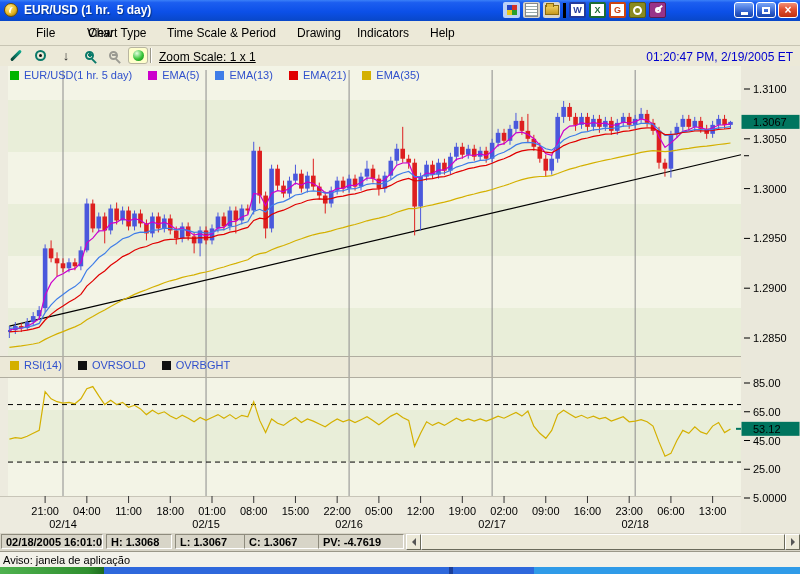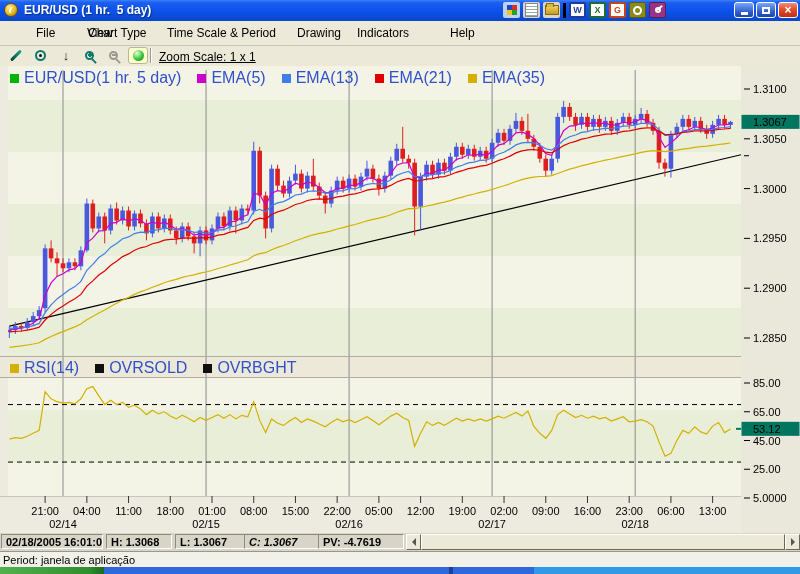--- a/index.html
+++ b/index.html
@@ -48,21 +48,21 @@
   
   .menubar{position:absolute;left:0;top:21px;width:800px;height:24px;background:#ece9d8;
     border-bottom:1px solid #c8c5b4;font-size:12px;color:#000;}
   .menubar span{position:absolute;top:5px;}
   .menubar span:nth-child(1){left:8px;margin-left:28px;}
   .menubar span:nth-child(2){left:41px;margin-left:46px;}
   .menubar span:nth-child(3){left:88px;}
   .menubar span:nth-child(4){left:167px;}
   .menubar span:nth-child(5){left:297px;}
   .menubar span:nth-child(6){left:357px;}
-  .menubar span:nth-child(7){left:430px;margin-left:20px;}
+  .menubar span:nth-child(7){left:430px;}
   
   .toolbar{position:absolute;left:0;top:46px;width:800px;height:20px;background:#ece9d8;
     border-bottom:1px solid #9a9789;font-size:12px;}
   .tool{position:absolute;top:1px;width:20px;height:17px;display:flex;align-items:center;justify-content:center;}
   .t-line i{display:block;width:14px;height:3px;border-radius:2px;
      background:linear-gradient(90deg,#063f33,#0fae92);transform:rotate(-45deg);}
   .t-pointer i{display:block;width:11px;height:11px;border:2px solid #0a7a6a;border-radius:50%;
      box-sizing:border-box;position:relative;}
   .t-pointer i::after{content:"";position:absolute;left:2px;top:2px;width:3px;height:3px;background:#111;border-radius:50%;}
   .t-arrow{font-size:13px;font-weight:bold;color:#222;}
@@ -75,34 +75,34 @@
   .t-ball{background:#ffffcc;border:1px solid #b8b5a0;border-radius:3px;box-sizing:border-box;}
   .t-ball i{display:block;width:11px;height:11px;border-radius:50%;
      background:radial-gradient(circle at 35% 30%,#e4ffe0,#38c438 55%,#0e7a12);}
   .tool-sep{position:absolute;left:150px;top:2px;width:1px;height:15px;background:#9a9789;box-shadow:1px 0 0 #fff;}
   .zoomscale{position:absolute;left:159px;top:4px;color:#000;text-decoration:underline;}
   .clock{position:absolute;right:7px;top:4px;color:#0000cc;}
   
   .chart{position:absolute;left:0;top:66px;width:800px;height:467px;}
   #chart-svg{position:absolute;left:0;top:0;}
   svg text{font-family:"Liberation Sans",sans-serif;font-size:11px;fill:#000;}
-  .legend-row{position:absolute;display:flex;gap:16px;font-size:16px;color:#3050cc;align-items:center;white-space:nowrap;}
+  .legend-row{position:absolute;display:flex;gap:16px;font-size:11px;color:#3050cc;align-items:center;white-space:nowrap;}
   #legend-main{left:10px;top:3px;}
   #legend-rsi{left:10px;top:293px;}
   .li{display:flex;gap:5px;align-items:center;}
   .sw{display:inline-block;width:9px;height:9px;}
   
   .statusbar{position:absolute;left:0;top:533px;width:800px;height:18px;background:#d8d5c8;
      font-size:11px;font-weight:bold;color:#000;}
   .seg{position:absolute;top:1px;height:15px;line-height:15px;padding-left:4px;box-sizing:border-box;
      background:#d8d5c8;border:1px solid;border-color:#8e8b7d #ffffff #ffffff #8e8b7d;white-space:nowrap;overflow:hidden;}
   .seg:nth-child(1){left:1px;width:102px;}
   .seg:nth-child(2){left:106px;width:66px;}
   .seg:nth-child(3){left:175px;width:73px;}
-  .seg:nth-child(4){left:244px;width:90px;font-style:italic;}
+  .seg:nth-child(4){left:244px;width:90px;}
   .seg:nth-child(5){left:318px;width:86px;}
   .hscroll{position:absolute;left:406px;top:1px;width:394px;height:16px;background:#f4f2e8;}
   .sb-btn{position:absolute;top:0;width:15px;height:16px;background:#ece9d8;
      border:1px solid;border-color:#fff #6a6a5a #6a6a5a #fff;box-sizing:border-box;
      display:flex;align-items:center;justify-content:center;}
   .sb-btn.left{left:0;} .sb-btn.right{right:0;}
   .sb-btn i{display:block;width:0;height:0;border:4px solid transparent;}
   .sb-btn.left i{border-right-color:#555;margin-left:-4px;}
   .sb-btn.right i{border-left-color:#555;margin-right:-4px;}
   .sb-thumb{position:absolute;left:15px;right:15px;top:0;height:16px;background:#ece9d8;
@@ -185,20 +185,21 @@
         <span class="mag grey">
           <i></i>
           <b></b>
         </span>
       </span>
     <span class="tool t-ball" style="left:128px">
         <i></i>
       </span>
     <span class="tool-sep"></span>
     <span class="zoomscale">Zoom Scale: 1 x 1</span>
+    <span class="clock">01:20:47 PM, 2/19/2005 ET</span>
   </div>
 
   <div class="chart">
     <svg id="chart-svg" width="800" height="467" viewBox="0 0 800 467">
         <rect x="0" y="0" width="800" height="467" fill="#edebdf"></rect>
         <rect x="8" y="0" width="733" height="290" fill="#f3f4e6"></rect>
         <rect x="8" y="34" width="733" height="52" fill="#e9eed9"></rect>
         <rect x="8" y="138" width="733" height="52" fill="#e9eed9"></rect>
         <rect x="8" y="242" width="733" height="48" fill="#e9eed9"></rect>
         <rect x="0" y="291" width="741" height="21" fill="#ece9d8"></rect>
@@ -601,20 +602,20 @@
       <span class="sb-btn left">
           <i></i>
         </span>
       <span class="sb-thumb"></span>
       <span class="sb-btn right">
           <i></i>
         </span>
     </span>
   </div>
 
-  <div class="aviso">Period: janela de aplicação</div>
+  <div class="aviso">Aviso: janela de aplicação</div>
 
   <div class="taskbar">
     <span class="tb-green"></span>
     <span class="tb-div"></span>
     <span class="tb-cyan"></span>
   </div>
 </div>
 
 </body></html>

